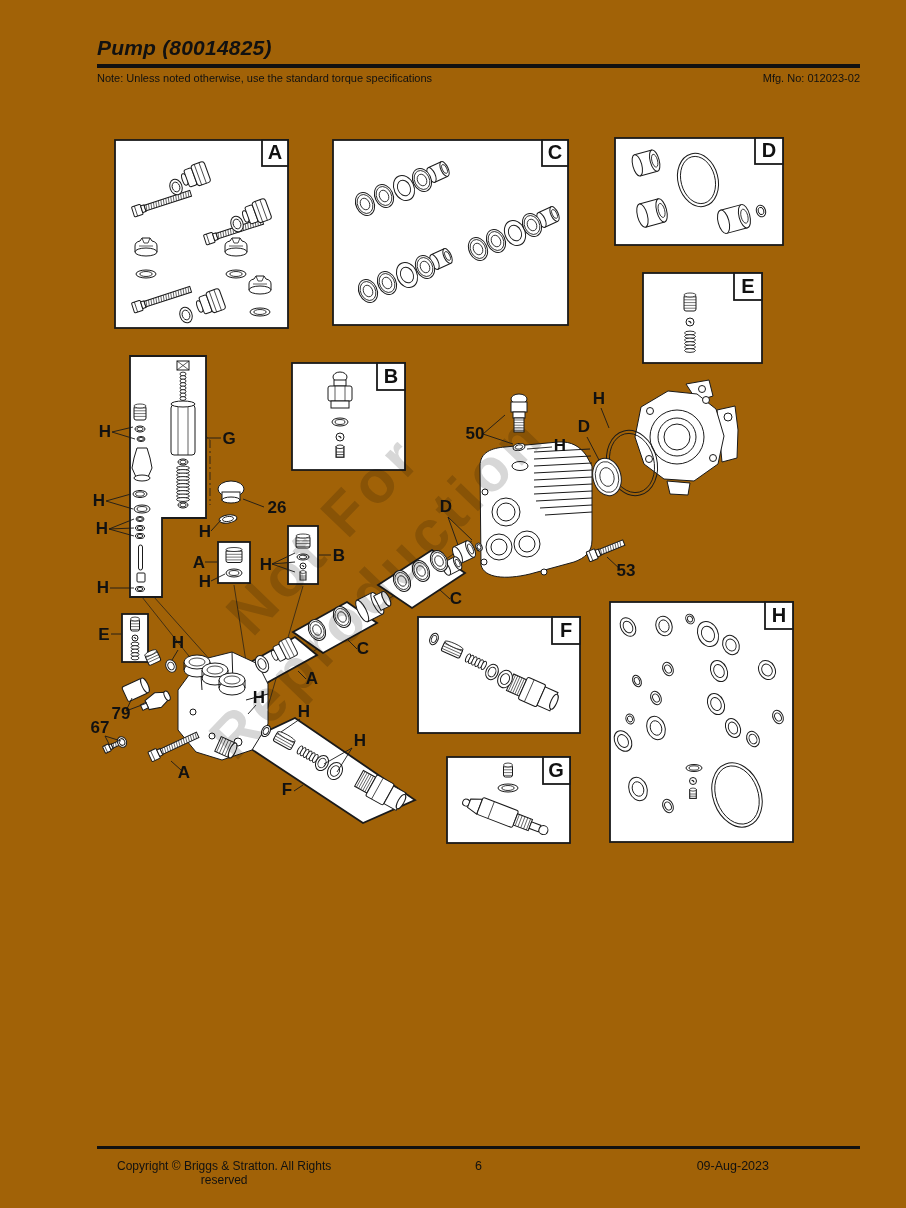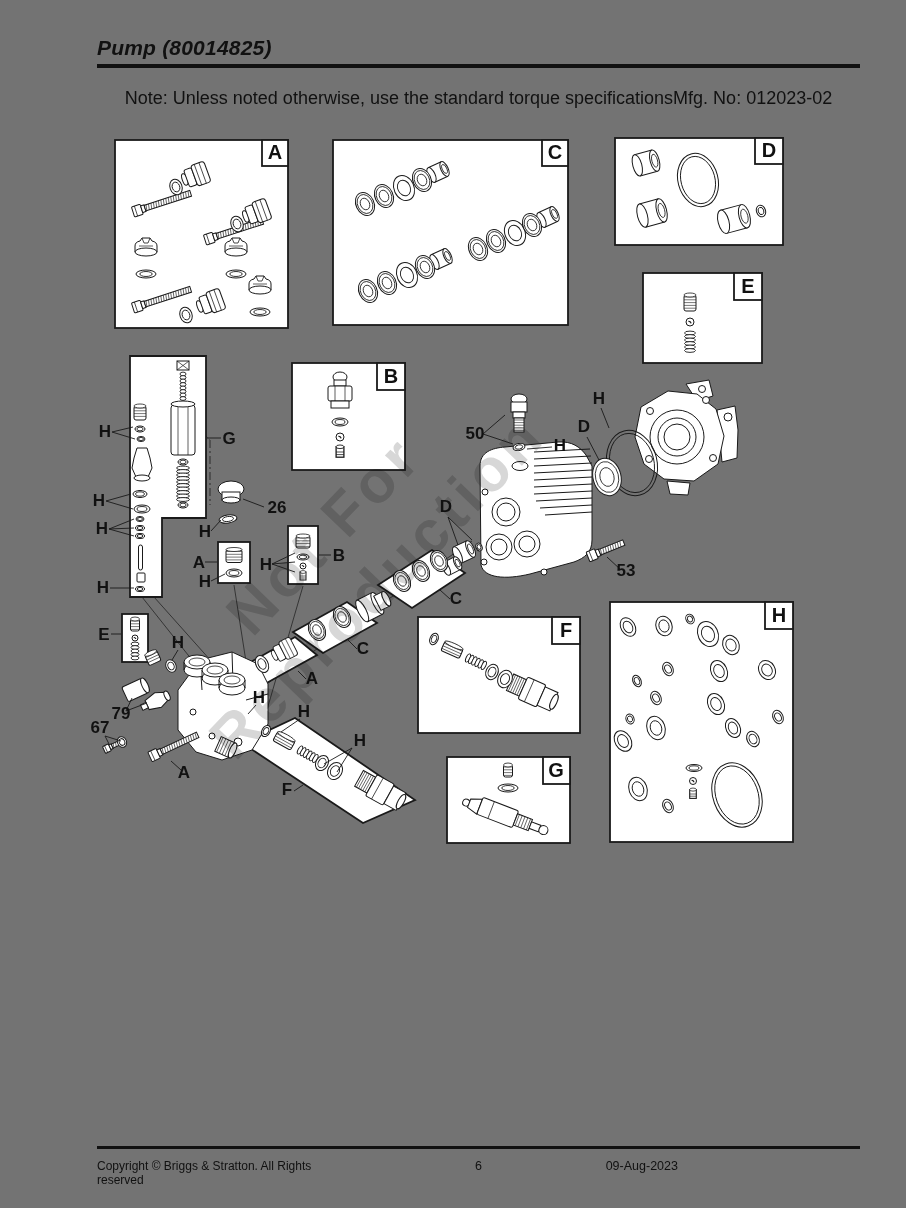--- a/index.html
+++ b/index.html
@@ -1,27 +1,27 @@
 <!DOCTYPE html>
 <html><head>
 <meta charset="utf-8">
 <style>
   html,body{margin:0;padding:0;background:#fff}
-  .page{position:relative;width:906px;height:1208px;background:#737373;overflow:hidden;
+  .page{position:relative;width:906px;height:1208px;background:#a16207;overflow:hidden;
         font-family:"Liberation Sans",sans-serif;color:#111}
   .hdr{position:absolute;left:97px;right:46px;top:36px}
   .title{font-style:italic;font-weight:bold;font-size:21px;letter-spacing:.2px}
   .rule{height:3.5px;background:#111;margin-top:4px}
-  .subrow{display:flex;justify-content:center;font-size:18px;margin-top:20px}
+  .subrow{display:flex;justify-content:space-between;font-size:11px;margin-top:4px}
   .ftr{position:absolute;left:97px;right:46px;top:1146px}
   .frule{height:2.5px;background:#111}
   .frow{display:flex;align-items:baseline;font-size:12px;margin-top:10px}
-  .frow .l{flex:1;text-align:left}
+  .frow .l{flex:1;text-align:center}
   .frow .c{flex:1;text-align:center;font-size:12.5px}
-  .frow .r{flex:1;text-align:left;font-size:12.5px}
+  .frow .r{flex:1;text-align:center;font-size:12.5px}
   svg{position:absolute;left:0;top:0}
   .bx{fill:#fff;stroke:#1a1a1a;stroke-width:1.8}
   .ln{stroke:#1a1a1a;stroke-width:.9;fill:none}
   .axis{stroke:#1a1a1a;stroke-width:.7;fill:none}
   .dd{stroke:#1a1a1a;stroke-width:.8;fill:none;stroke-dasharray:8 3 2 3}
   .pt{fill:#fff;stroke:#1a1a1a;stroke-width:1}
   .ptn{fill:none;stroke:#1a1a1a;stroke-width:1}
   .co{font:bold 17px "Liberation Sans",sans-serif;fill:#111;text-anchor:middle}
   .bl{font:bold 20px "Liberation Sans",sans-serif;fill:#111;text-anchor:middle}
   .wm{font:bold 60px "Liberation Sans",sans-serif;fill:#d7d7d7;letter-spacing:5px;

